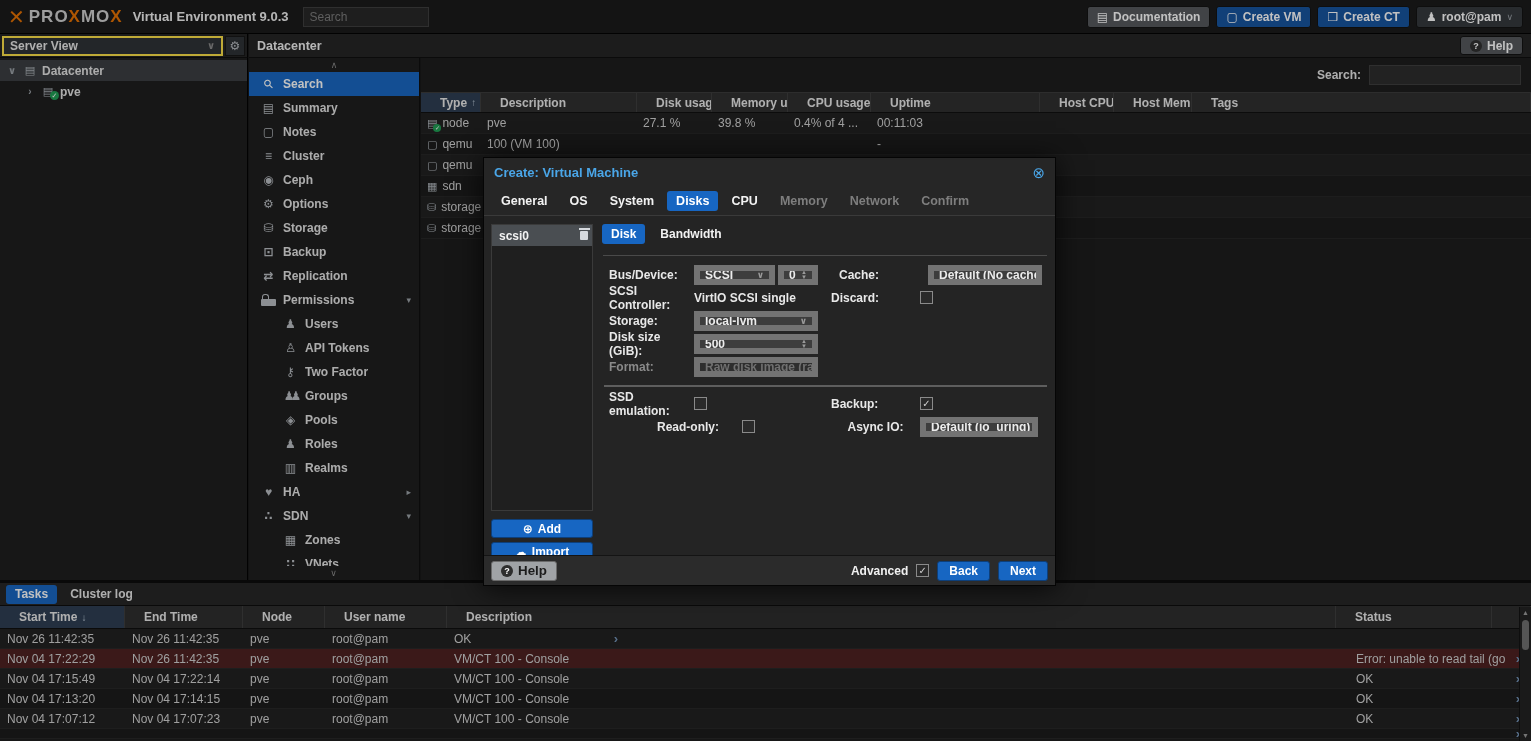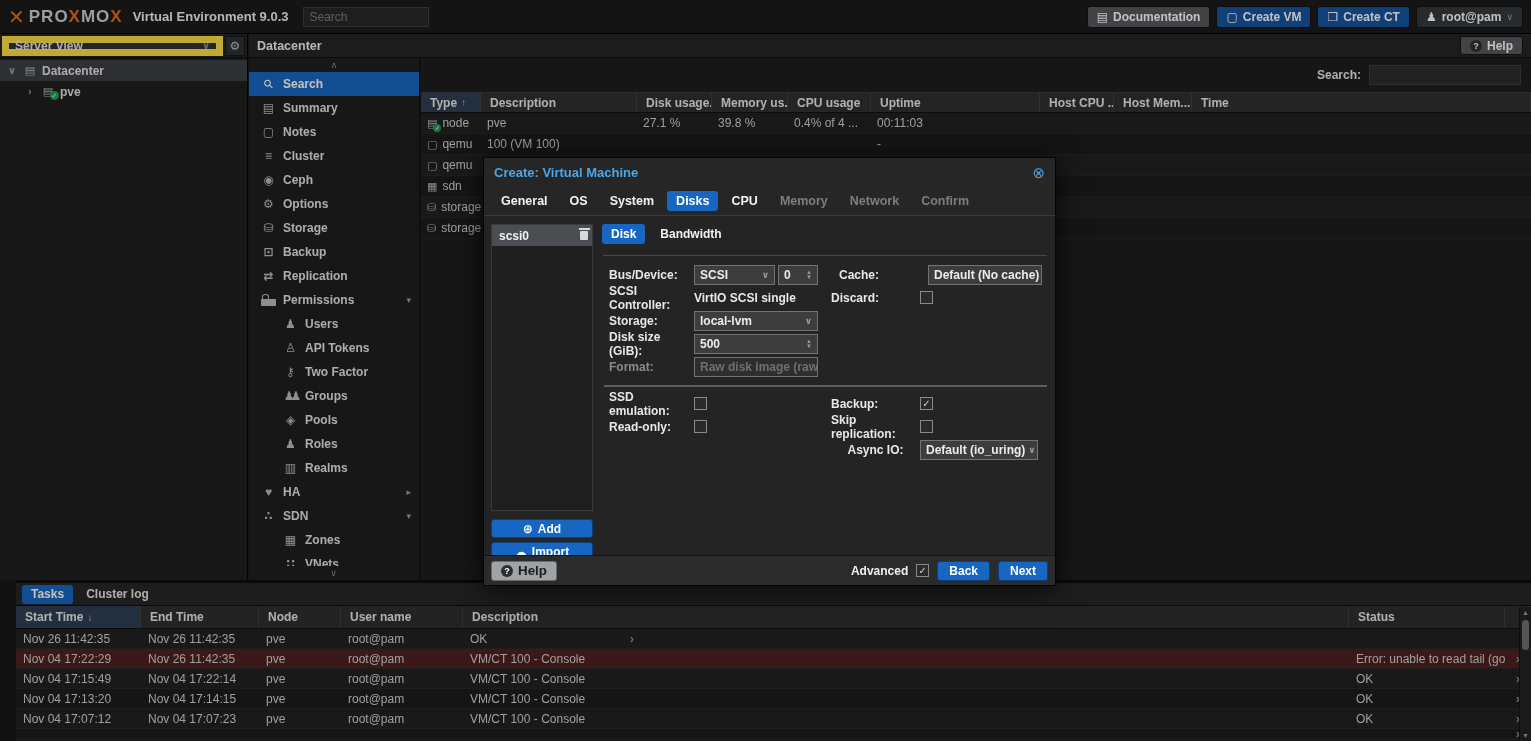--- a/index.html
+++ b/index.html
@@ -18,21 +18,21 @@
   .hsearch::placeholder { color:#7b7b7b; }
   .hbtns { margin-left:auto; display:flex; gap:6px; align-items:center; }
   .hb { display:inline-flex; align-items:center; gap:5px; height:22px; padding:0 9px; border:1px solid #101010; border-radius:3px; color:#fff; font-weight:700; font-size:12px; font-family:inherit; cursor:pointer; }
   .hb.gray { background:#54575b; }
   .hb.blue { background:#15539e; }
   .hb.dark { background:#33373b; }
   .hb .i { font-weight:400; }
 
   
   .sviewbar { position:absolute; top:34px; left:0; width:248px; height:24px; background:#222; border-bottom:1px solid #0c0c0c; border-right:1px solid #000; display:flex; align-items:center; padding:0 2px 0 2px; gap:2px; }
-  .sview { flex:1; height:20px; background:#2d3034; border:7px solid #fde047; display:flex; align-items:center; padding:0 6px; font-weight:700; color:#e8e8e8; }
+  .sview { flex:1; height:20px; background:#2d3034; border:2px solid #fde047; display:flex; align-items:center; padding:0 6px; font-weight:700; color:#e8e8e8; }
   .sview .car { margin-left:auto; color:#8a8a8a; font-size:10px; }
   .gearbtn { width:20px; height:20px; background:#2d3034; border:1px solid #141414; color:#b9bdc2; display:flex; align-items:center; justify-content:center; font-size:12px; cursor:pointer; }
   .phdr { position:absolute; top:34px; left:249px; right:0; height:24px; background:#232323; border-bottom:1px solid #0c0c0c; display:flex; align-items:center; padding:0 8px; }
   .phdr .ptitle { font-weight:700; font-size:12.5px; color:#f0f0f0; }
   .phdr .hb { margin-left:auto; height:19px; }
 
   
   .tree { position:absolute; top:58px; left:0; width:248px; bottom:161px; background:#1c1c1c; border-right:1px solid #000; padding-top:2px; }
   .trow { height:21px; display:flex; align-items:center; gap:5px; color:#e3e3e3; font-weight:600; }
   .trow.sel { background:#3a3d40; }
@@ -52,31 +52,31 @@
   .nitem .ncar { margin-left:auto; color:#9aa0a6; font-size:9px; }
   .tight { letter-spacing:-4px; font-size:10px; }
   .rot45 { transform:rotate(-45deg); display:inline-block; }
 
   
   .content { position:absolute; top:58px; left:421px; right:0; bottom:161px; background:#1b1b1b; }
   .ctoolbar { height:34px; display:flex; align-items:center; justify-content:flex-end; gap:8px; padding:0 10px; }
   .ctoolbar label { color:#e6e6e6; font-weight:600; }
   .csearch { width:152px; height:20px; background:#2b2b2b; border:1px solid #3c3c3c; color:#dcdcdc; font-family:inherit; padding:0 5px; }
   .rtable .hrow { display:flex; height:21px; background:#2e2e2e; border-top:1px solid #3a3a3a; border-bottom:1px solid #0e0e0e; }
-  .hcell { display:flex; align-items:center; padding:0 9px; font-weight:700; color:#e8e8e8; border-right:1px solid #3d3d3d; overflow:hidden; white-space:nowrap; }
+  .hcell { display:flex; align-items:center; padding:0 19px; font-weight:700; color:#e8e8e8; border-right:1px solid #3d3d3d; overflow:hidden; white-space:nowrap; }
   .hcell.sorted { background:#2c3d52; }
   .hcell .sarr { margin-left:4px; color:#b9c6d4; font-size:10px; }
   .rrow { display:flex; height:21px; border-bottom:1px solid #242424; background:#1a1a1a; }
   .rrow:nth-child(even) { background:#1f1f1f; }
   .rcell { display:flex; align-items:center; gap:5px; padding:0 6px; overflow:hidden; white-space:nowrap; color:#d2d2d2; }
   .rcell .i { position:relative; color:#aeb4ba; font-size:11px; }
   .rcell .i.chk::after { content:"✓"; position:absolute; right:-4px; bottom:-2px; width:8px; height:8px; background:#1e9e53; border-radius:50%; font-size:6px; color:#fff; display:flex; align-items:center; justify-content:center; }
 
   
-  .tasks { position:absolute; left:16px; right:0; bottom:0; height:161px; background:#1c1c1c; border-top:3px solid #0a0a0a; }
+  .tasks { position:absolute; left:0; right:0; bottom:0; height:161px; background:#1c1c1c; border-top:3px solid #0a0a0a; }
   .ttabs { height:23px; background:#242424; border-bottom:1px solid #0b0b0b; display:flex; align-items:center; gap:4px; padding:0 6px; }
   .ttab { height:19px; display:flex; align-items:center; padding:0 9px; border-radius:3px; color:#e6e6e6; font-weight:700; cursor:pointer; }
   .ttab.active { background:#1766c2; color:#fff; }
   .tthead { display:flex; height:23px; background:#2c2c2c; border-bottom:1px solid #0c0c0c; }
   .trowt { display:flex; height:20px; border-bottom:1px solid #262626; background:#1a1a1a; position:relative; }
   .trowt:nth-child(even) { background:#1f1f1f; }
   .trowt.error { background:#4c1f1f; }
   .tcell { display:flex; align-items:center; padding:0 7px; overflow:hidden; white-space:nowrap; color:#d2d2d2; }
   .tchev { justify-content:center; color:#7291b5; font-weight:900; font-size:13px; }
   .trowt.partial { height:10px; overflow:hidden; }
@@ -107,21 +107,21 @@
   .tabline { position:absolute; left:119px; right:8px; top:39px; border-bottom:1px solid #4a4a4a; }
   .fcol { position:absolute; display:flex; flex-direction:column; }
   .fcol.lm { left:125px; top:47px; width:212px; }
   .fcol.rm { left:347px; top:47px; width:211px; }
   .fcol.la { left:125px; top:176px; width:212px; }
   .fcol.ra { left:347px; top:176px; width:211px; }
   .frow { height:23px; display:flex; align-items:center; }
   .flabel { font-weight:600; color:#e8e8e8; flex:none; }
   .flabel.dis { color:#8a8a8a; }
   .fstatic { font-weight:600; color:#e8e8e8; }
-  .combo, .spinb { height:20px; background:#3d3d3d; border:1px solid #737373; display:flex; align-items:center; padding:0 5px; color:#ececec; font-weight:600; overflow:hidden; white-space:nowrap; }
+  .combo, .spinb { height:20px; background:#3d3d3d; border:6px solid #737373; display:flex; align-items:center; padding:0 5px; color:#ececec; font-weight:600; overflow:hidden; white-space:nowrap; }
   .combo .car { margin-left:auto; color:#9a9a9a; font-size:9px; padding-left:3px; }
   .combo.disabled { background:#2e2e2e; color:#707070; }
   .spinb .arrows { margin-left:auto; display:flex; flex-direction:column; color:#9a9a9a; font-size:6px; line-height:5px; }
   .cb { width:13px; height:13px; border:1px solid #8a8a8a; background:#2a2a2a; display:inline-flex; align-items:center; justify-content:center; font-size:10px; color:#cfcfcf; cursor:pointer; }
   .cb.checked::after { content:"✓"; }
   .sep2 { position:absolute; left:120px; right:8px; top:169px; border-bottom:2px solid #5e5e5e; }
   .dfoot { position:absolute; left:0; right:0; bottom:0; height:30px; background:#2b2b2b; border-top:1px solid #141414; display:flex; align-items:center; padding:0 7px; gap:8px; }
   .helpbtn { height:20px; display:inline-flex; align-items:center; gap:5px; padding:0 9px; background:#a0a3a6; border:1px solid #6a6a6a; border-radius:3px; color:#1c1c1c; font-weight:700; font-family:inherit; cursor:pointer; }
   .qmark { background:#2e2e2e; color:#fff; border-radius:50%; width:12px; height:12px; display:inline-flex; align-items:center; justify-content:center; font-size:9px; font-weight:700; }
   .dfoot .right { margin-left:auto; display:flex; align-items:center; gap:8px; }
@@ -316,21 +316,21 @@
           <div class="hcell" style="width: 169px;">
             <span>Uptime</span>
           </div>
           <div class="hcell" style="width: 74px;">
             <span>Host CPU ...</span>
           </div>
           <div class="hcell" style="width: 78px;">
             <span>Host Mem...</span>
           </div>
           <div class="hcell" style="flex: 1 1 0%;">
-            <span>Time</span>
+            <span>Tags</span>
           </div>
         </div>
         <div class="rrow">
           <div class="rcell" style="width: 60px;">
             <span class="i chk">▤</span>
             <span>node</span>
           </div>
           <div class="rcell" style="width: 156px;">pve</div>
           <div class="rcell" style="width: 75px;">27.1 %</div>
           <div class="rcell" style="width: 76px;">39.8 %</div>
@@ -583,32 +583,28 @@
             <span class="cb"></span>
           </div>
         </div>
       <div class="sep2"></div>
       <div class="fcol la" id="f-la">
           <div class="frow">
             <span class="flabel" style="width: 85px;">SSD emulation:</span>
             <span class="cb"></span>
           </div>
           <div class="frow">
-            <span class="flabel" style="width: 85px;">Read-only:</span>
+            <span class="flabel" style="width: 85px; margin-left: 48px;">Read-only:</span>
             <span class="cb"></span>
           </div>
         </div>
       <div class="fcol ra" id="f-ra">
           <div class="frow">
             <span class="flabel" style="width: 89px;">Backup:</span>
             <span class="cb checked"></span>
-          </div>
-          <div class="frow">
-            <span class="flabel" style="width: 89px;">Skip replication:</span>
-            <span class="cb"></span>
           </div>
           <div class="frow">
             <span class="flabel" style="width: 89px; text-align: center;">Async IO:</span>
             <div class="combo" style="width: 118px;">
               <span>Default (io_uring)</span>
               <span class="car">∨</span>
             </div>
           </div>
         </div>
     </div>

